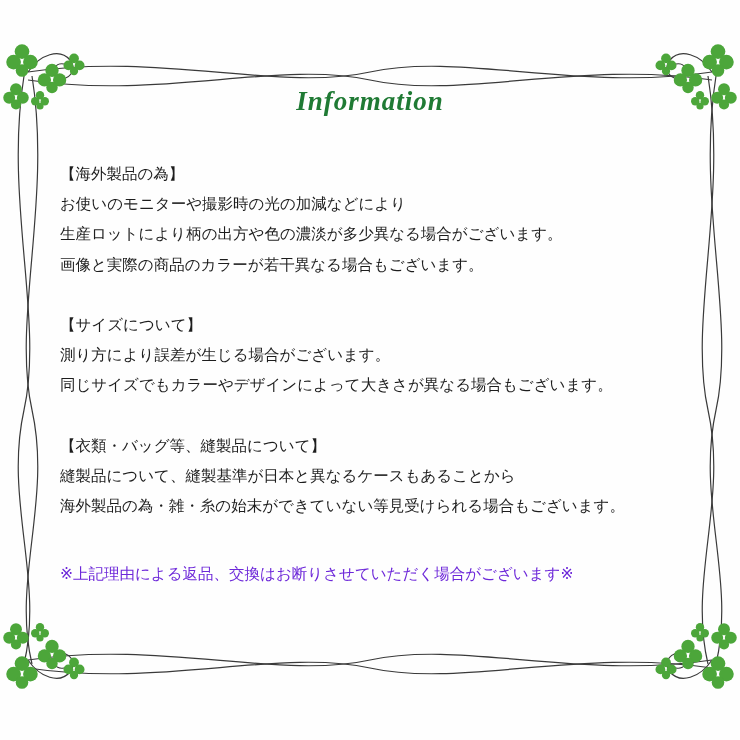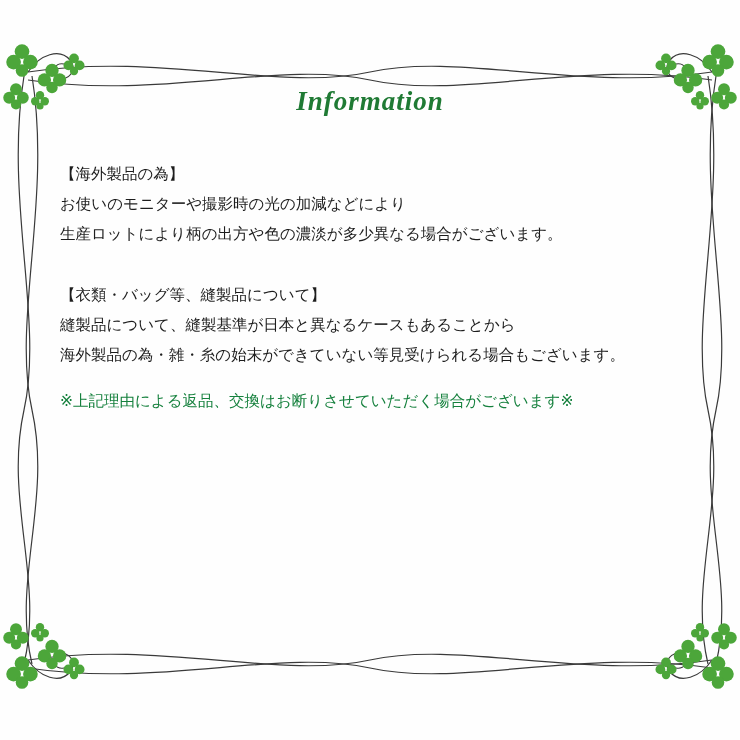--- a/index.html
+++ b/index.html
@@ -70,24 +70,24 @@
   }
   .block-line {
     font-size: 15.5px;
     line-height: 1.95;
     color: #1d1d1d;
     margin: 0;
     font-family: "DejaVu Sans", "Liberation Sans", sans-serif;
   }
 
   .note {
-    margin-top: 16px;
+    margin-top: 38px;
     font-size: 15.5px;
     line-height: 1.95;
-    color: #15803d;
+    color: #6d28d9;
     font-family: "DejaVu Sans", "Liberation Sans", sans-serif;
   }
 
   .text-col {
     padding-left: 2px;
   }
 </style>
 </head>
 <body>
 
@@ -250,22 +250,28 @@
   <div class="content">
 
     <h1 class="doc-title">Information</h1>
 
     <div class="text-col">
 
       <div class="block">
         <p class="block-heading">【海外製品の為】</p>
         <p class="block-line">お使いのモニターや撮影時の光の加減などにより</p>
         <p class="block-line">生産ロットにより柄の出方や色の濃淡が多少異なる場合がございます。</p>
+        <p class="block-line">画像と実際の商品のカラーが若干異なる場合もございます。</p>
       </div>
 
+      <div class="block">
+        <p class="block-heading">【サイズについて】</p>
+        <p class="block-line">測り方により誤差が生じる場合がございます。</p>
+        <p class="block-line">同じサイズでもカラーやデザインによって大きさが異なる場合もございます。</p>
+      </div>
 
       <div class="block">
         <p class="block-heading">【衣類・バッグ等、縫製品について】</p>
         <p class="block-line">縫製品について、縫製基準が日本と異なるケースもあることから</p>
         <p class="block-line">海外製品の為・雑・糸の始末ができていない等見受けられる場合もございます。</p>
       </div>
 
       <p class="note">※上記理由による返品、交換はお断りさせていただく場合がございます※</p>
     </div>
   </div>

